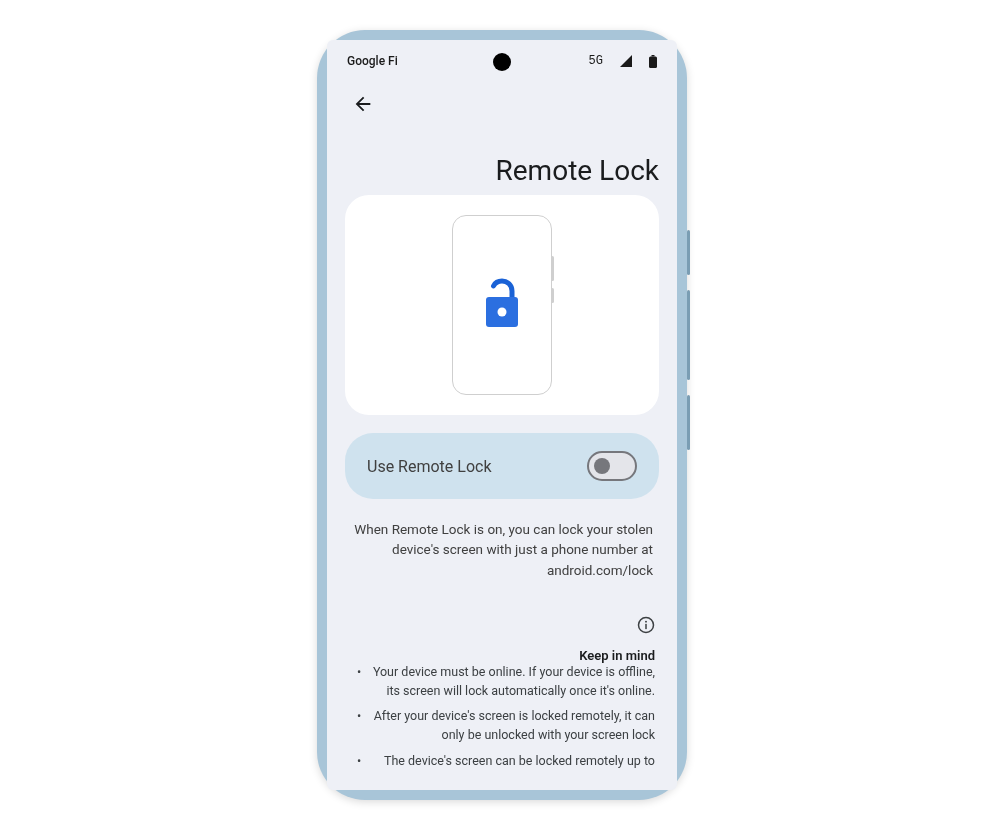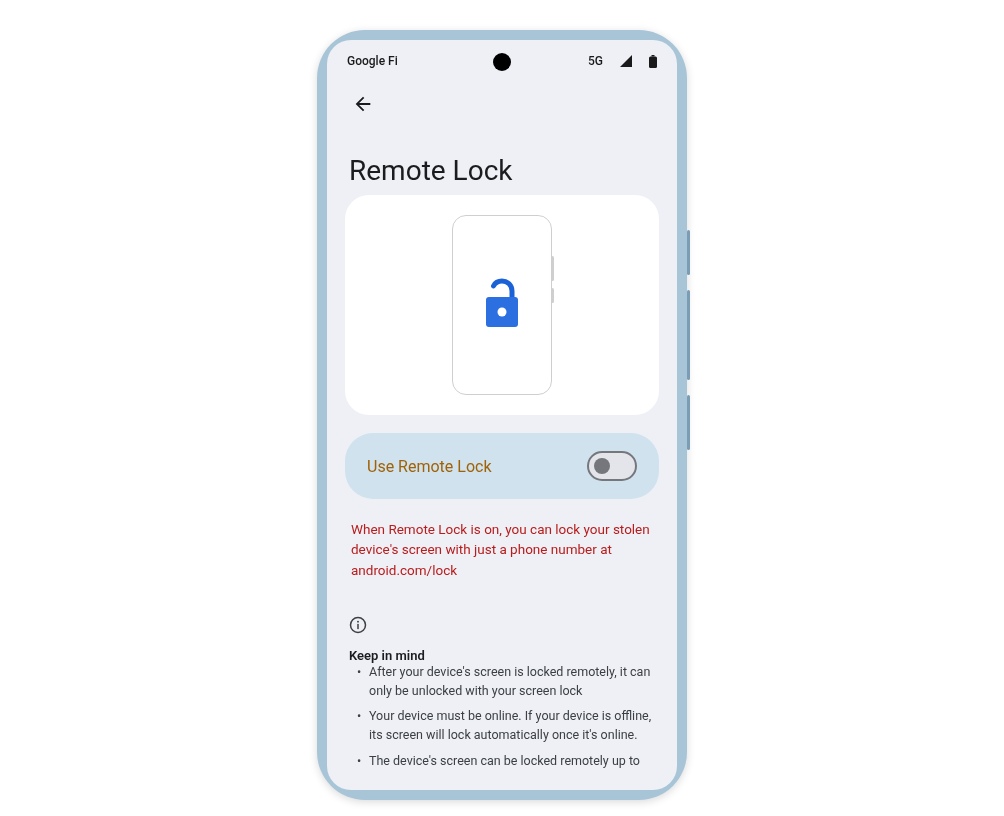--- a/index.html
+++ b/index.html
@@ -46,23 +46,24 @@
       top: 365px;
       width: 3px;
       height: 55px;
       background: #7a9db3;
       border-radius: 2px;
     }
     .screen {
       width: 100%;
       height: 100%;
       background: #eef0f6;
-      border-radius: 24px;
+      border-radius: 6px;
       overflow: hidden;
       position: relative;
+      text-align: right;
     }
     .camera-hole {
       position: absolute;
       top: 13px;
       left: 50%;
       transform: translateX(-50%);
       width: 18px;
       height: 18px;
       background: #000;
       border-radius: 50%;
@@ -74,20 +75,21 @@
       align-items: center;
       padding: 14px 20px 8px 20px;
       font-size: 12px;
       font-weight: 500;
       color: #1a1a1a;
     }
     .status-right {
       display: flex;
       align-items: center;
       gap: 16px;
+      font-family: Liberation Mono, monospace;
     }
     .signal-icon, .battery-icon {
       display: inline-flex;
       align-items: center;
     }
     .app-bar {
       padding: 8px 16px;
     }
     .back-btn {
       width: 40px;
@@ -148,21 +150,21 @@
       background: #cfe2ee;
       border-radius: 28px;
       padding: 18px 22px;
       display: flex;
       justify-content: space-between;
       align-items: center;
       margin-bottom: 16px;
     }
     .toggle-label {
       font-size: 16px;
-      color: #a16207;
+      color: #404040;
     }
     .switch {
       width: 50px;
       height: 30px;
       background: #e4e5ea;
       border: 2px solid #76777c;
       border-radius: 16px;
       position: relative;
       cursor: pointer;
     }
@@ -171,21 +173,21 @@
       height: 16px;
       background: #76777c;
       border-radius: 50%;
       position: absolute;
       left: 5px;
       top: 50%;
       transform: translateY(-50%);
     }
     .description {
       font-size: 13.5px;
-      color: #b91c1c;
+      color: #404040;
       line-height: 1.5;
       padding: 4px 6px;
       margin-bottom: 32px;
     }
     .keep-in-mind-section {
       padding: 0 4px;
     }
     .info-icon {
       margin-bottom: 10px;
     }
@@ -277,21 +279,21 @@
       <div class="keep-in-mind-section">
         <div class="info-icon">
           <svg width="18" height="18" viewBox="0 0 24 24">
             <circle cx="12" cy="12" r="10" stroke="#3c4043" stroke-width="2" fill="none"></circle>
             <circle cx="12" cy="7.5" r="1.3" fill="#3c4043"></circle>
             <rect x="11" y="10.5" width="2" height="7" fill="#3c4043"></rect>
           </svg>
         </div>
         <div class="keep-title">Keep in mind</div>
         <ul class="bullets">
+          <li>Your device must be online. If your device is offline, its screen will lock automatically once it's online.</li>
           <li>After your device's screen is locked remotely, it can only be unlocked with your screen lock</li>
-          <li>Your device must be online. If your device is offline, its screen will lock automatically once it's online.</li>
           <li>The device's screen can be locked remotely up to</li>
         </ul>
       </div>
     </div>
 
   </div>
 </div>
 
 </body></html>

